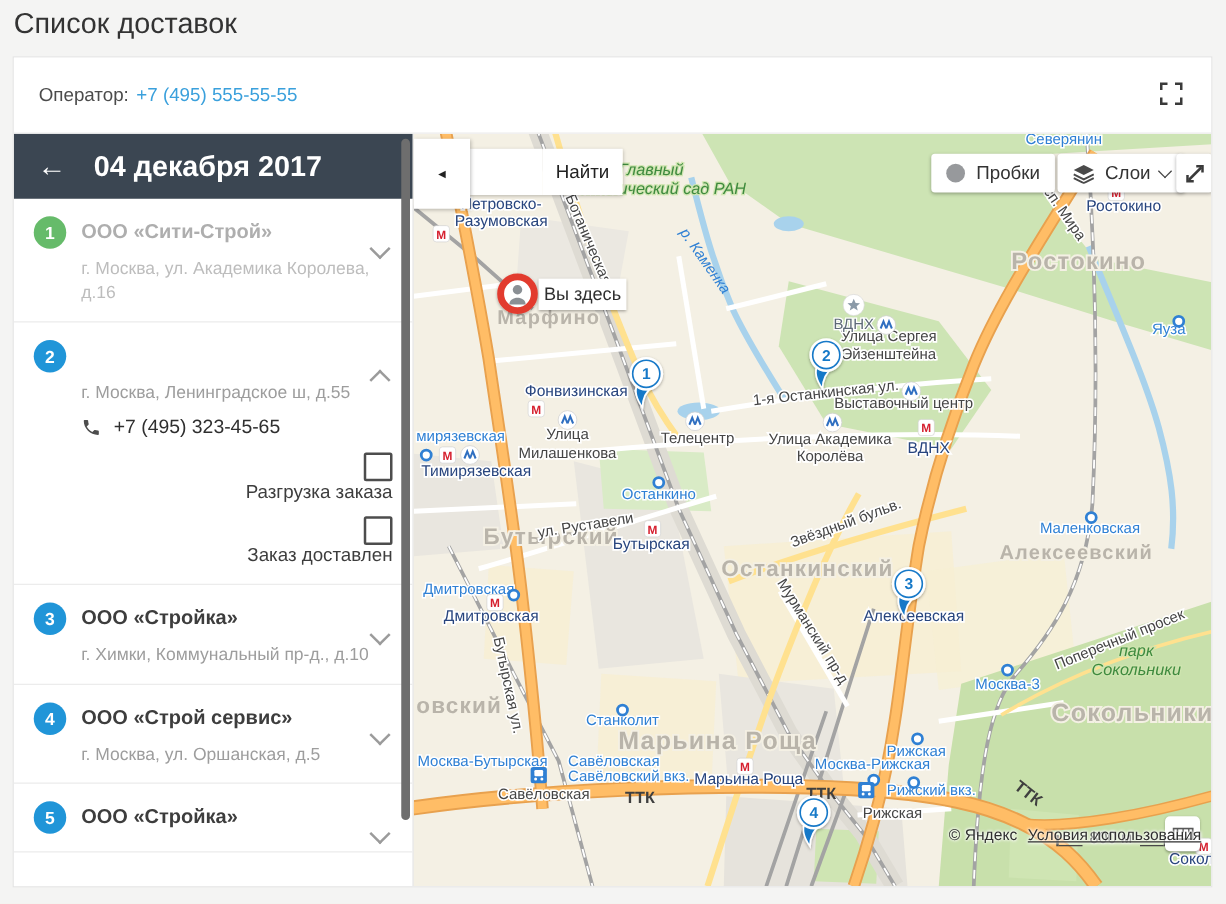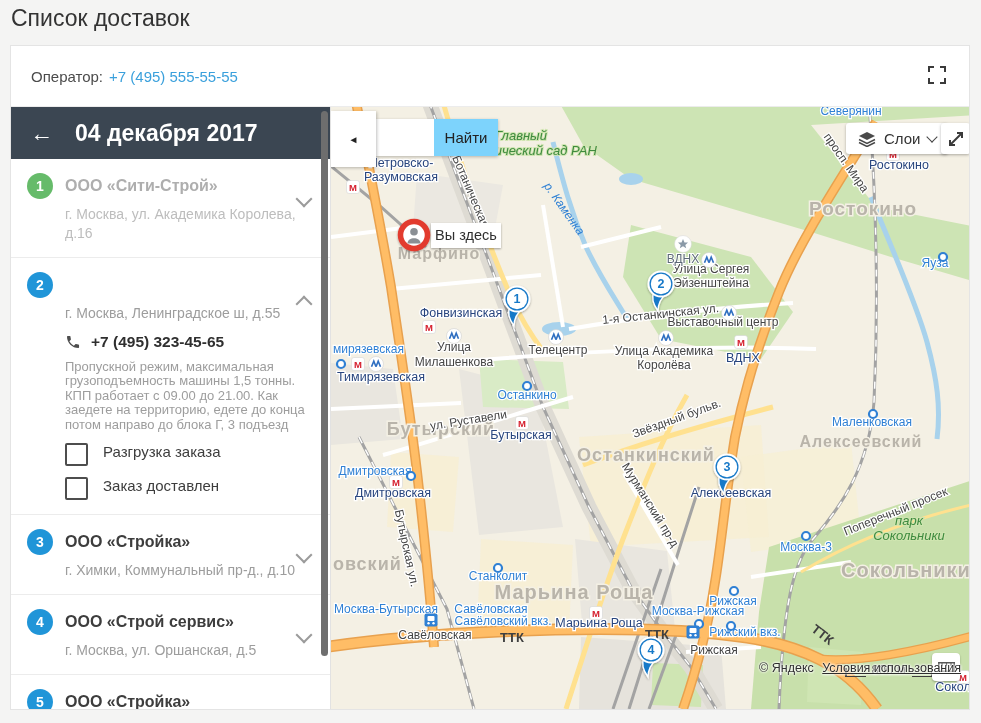--- a/index.html
+++ b/index.html
@@ -22,23 +22,23 @@
   .num.blue{background:#2095d8;}
   .num.green{background:#66bb6a;}
   .item-title{font-size:16px;font-weight:bold;color:#3d3d3d;padding-top:4px;}
   .item.done .item-title{color:#aeaeae;text-align:right;}
   .item-addr{font-size:14px;color:#9d9d9d;margin:6px 0 0 38px;line-height:1.35;width:238px;}
   .item.done .item-addr{color:#bdbdbd;}
   .chev{position:absolute;right:20px;top:34px;width:10px;height:10px;border-right:2px solid #9b9b9b;border-bottom:2px solid #9b9b9b;transform:rotate(45deg);cursor:pointer;}
   .chev.up{transform:rotate(-135deg);top:40px;}
   .phone-row{margin:10px 0 0 38px;display:flex;align-items:center;}
   .phone-ic{width:16px;height:16px;margin-right:10px;flex:none;}
-  .phone-num{font-size:15.5px;color:#2f2f2f;font-weight:bold;text-decoration:none;text-align:center;}
+  .phone-num{font-size:15.5px;color:#2f2f2f;font-weight:normal;text-decoration:none;text-align:center;}
   .note{margin:9px 0 0 38px;font-size:13px;color:#9d9d9d;line-height:14.5px;width:256px;}
-  .cb-row{margin:11px 0 0 38px;display:flex;align-items:flex-start;cursor:pointer;}
+  .cb-row{margin:11px 0 0 38px;display:flex;align-items:flex-end;cursor:pointer;flex-direction:column;}
   .cb{width:19px;height:19px;border:2px solid #4d4d4d;border-radius:2px;background:#fff;flex:none;}
   .cb-label{margin-left:15px;font-size:15px;color:#3d3d3d;}
   
   .map{flex:1;position:relative;overflow:hidden;background:#f4f0e4;}
   .map-base{position:absolute;left:0;top:0;}
   .map-base text{font-family:"Liberation Sans","DejaVu Sans",sans-serif;}
   .ct{text-anchor:middle;}
   .dist{fill:#b9b4aa;font-weight:bold;letter-spacing:1px;stroke:#f4f0e4;stroke-width:3px;paint-order:stroke;}
   .str{fill:#454545;font-size:12px;stroke:#fff;stroke-width:2.6px;paint-order:stroke;}
   .mlab{fill:#28457e;font-size:12.5px;stroke:#fff;stroke-width:2.6px;paint-order:stroke;}
@@ -47,21 +47,21 @@
   .wlab{fill:#2f80d4;font-style:italic;font-size:12px;}
   .ttk{fill:#3f3f3f;font-weight:bold;font-size:13px;text-anchor:middle;}
   .lmk{fill:#5d6a77;font-size:12px;text-anchor:middle;stroke:#fff;stroke-width:2px;paint-order:stroke;}
   .m-ic{fill:#d6202f;font-size:9.5px;font-weight:bold;text-anchor:middle;}
   .pin-n{fill:#1879c8;font-size:12.5px;font-weight:bold;text-anchor:middle;}
   .here-t{font-size:14.5px;fill:#2f2f2f;text-anchor:middle;}
   .map-collapse{position:absolute;left:0;top:4px;width:45px;height:56px;background:#fff;box-shadow:1px 1px 3px rgba(0,0,0,.25);display:flex;align-items:center;justify-content:center;cursor:pointer;z-index:5;}
   .map-collapse span{font-size:10px;color:#222;}
   .search-wrap{position:absolute;left:45px;top:12px;height:37px;display:flex;box-shadow:0 1px 3px rgba(0,0,0,.25);z-index:4;}
   .search-input{width:58px;background:#fff;}
-  .search-btn{width:64px;background:#7dd3fc;display:flex;align-items:center;justify-content:center;font-size:15px;color:#222;cursor:pointer;}
+  .search-btn{width:64px;background:#ffffff;display:flex;align-items:center;justify-content:center;font-size:15px;color:#222;cursor:pointer;}
   .ctrl-btn{position:absolute;top:16px;height:31px;background:#fff;border-radius:3px;box-shadow:0 1px 3px rgba(0,0,0,.3);display:flex;align-items:center;padding:0 12px;font-size:15px;color:#333;cursor:pointer;z-index:4;box-sizing:border-box;}
   .traffic{left:414px;}
   .traffic-dot{width:15px;height:15px;border-radius:50%;background:#97999c;margin-right:9px;}
   .layers{left:515px;}
   .layers svg{margin-right:8px;}
   .chev-sm{width:7px;height:7px;border-right:1.6px solid #444;border-bottom:1.6px solid #444;transform:rotate(45deg);margin:-3px 0 0 8px;}
   .expand{left:610px;width:29px;padding:0;justify-content:center;}
   .scale{position:absolute;left:514px;top:555px;display:flex;align-items:flex-end;color:#2f2f2f;font-size:13px;z-index:4;text-shadow:0 0 2px #fff,0 0 2px #fff;}
   .scale .tick{width:1.5px;height:9px;background:#2f2f2f;}
   .scale .bar{width:19px;height:1.5px;background:#2f2f2f;}
@@ -114,21 +114,20 @@
           <span class="num blue">2</span>
         </div>
         <div class="item-addr">г. Москва, Ленинградское ш, д.55</div>
         <span class="chev up"></span>
         <div class="phone-row">
           <svg class="phone-ic" viewBox="0 0 24 24">
               <path fill="#4d4d4d" d="M6.6 10.8c1.5 2.8 3.9 5.2 6.7 6.7l2.2-2.2c.3-.3.7-.4 1-.2 1.1.4 2.3.6 3.6.6.6 0 1 .4 1 1V20c0 .6-.4 1-1 1C10.8 21 3 13.2 3 4c0-.6.4-1 1-1h3.3c.6 0 1 .4 1 1 0 1.2.2 2.4.6 3.6.1.3 0 .7-.2 1l-2.1 2.2z"></path>
             </svg>
           <a class="phone-num">+7 (495) 323-45-65</a>
         </div>
-        <div class="note">Пропускной режим, максимальная грузоподъемность машины 1,5 тонны. КПП работает с 09.00 до 21.00. Как заедете на территорию, едете до конца потом направо до блока Г, 3 подъезд</div>
         <div class="cb-row">
           <span class="cb"></span>
           <span class="cb-label">Разгрузка заказа</span>
         </div>
         <div class="cb-row">
           <span class="cb"></span>
           <span class="cb-label">Заказ доставлен</span>
         </div>
       </div>
 
@@ -437,20 +436,24 @@
         </g>
       </svg>
 
       <div class="map-collapse">
         <span>◄</span>
       </div>
       <div class="search-wrap">
         <div class="search-input"></div>
         <div class="search-btn">Найти</div>
       </div>
+      <div class="ctrl-btn traffic">
+        <span class="traffic-dot"></span>
+        <span>Пробки</span>
+      </div>
       <div class="ctrl-btn layers">
         <svg width="18" height="16" viewBox="0 0 18 16">
             <path d="M1,5 L9,1 L17,5 L9,9 Z" fill="#4a4a4a"></path>
             <path d="M1,8.5 L9,12.5 L17,8.5" stroke="#4a4a4a" stroke-width="1.5" fill="none"></path>
             <path d="M1,11.5 L9,15.5 L17,11.5" stroke="#4a4a4a" stroke-width="1.5" fill="none"></path>
           </svg>
         <span>Слои</span>
         <span class="chev-sm"></span>
       </div>
       <div class="ctrl-btn expand">

